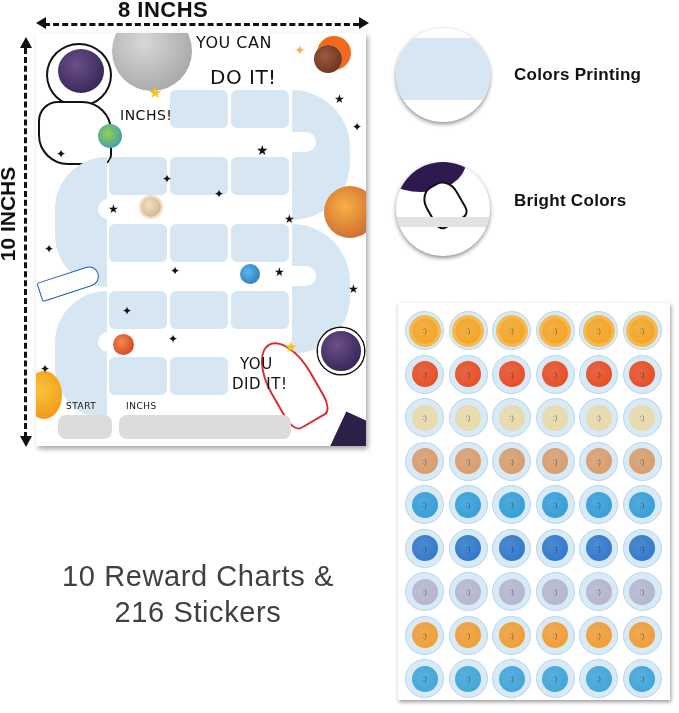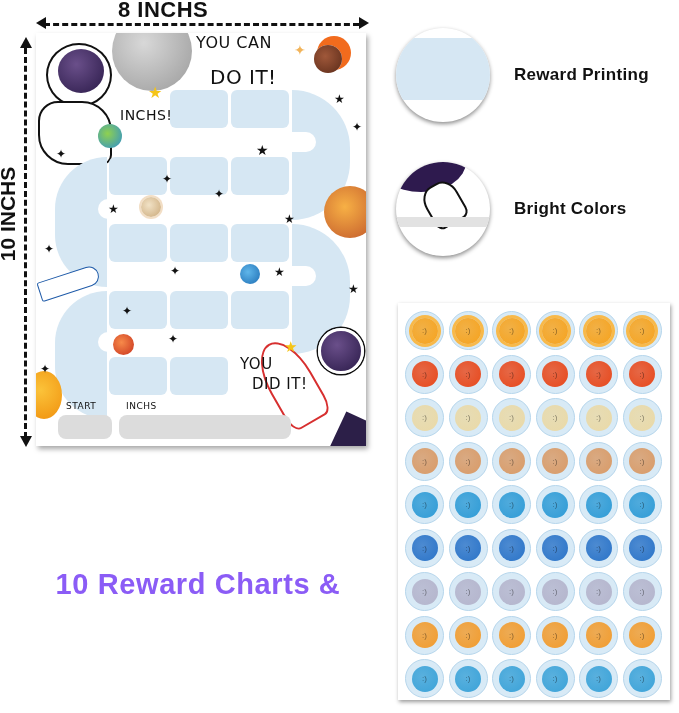--- a/index.html
+++ b/index.html
@@ -26,21 +26,21 @@
   .planet{position:absolute;border-radius:50%;}
   .field{position:absolute;background:#dcdcdc;border-radius:8px;}
   
   .feat-circle{width:94px;height:94px;border-radius:50%;box-shadow:0 2px 4px rgba(0,0,0,0.45);overflow:hidden;background:#fff;}
   .feat-label{font-size:17px;font-weight:bold;color:#111;letter-spacing:0.3px;}
   
   .sheet{left:398px;top:303px;width:272px;height:397px;background:#fff;box-shadow:1px 2px 4px rgba(0,0,0,0.4);}
   .grid{position:absolute;left:7px;top:8px;display:grid;grid-template-columns:repeat(6,43.5px);grid-auto-rows:43.5px;}
   .sticker{width:39px;height:39px;border-radius:50%;background:#d8eaf6;border:1px solid #b6d6ec;display:flex;align-items:center;justify-content:center;box-sizing:border-box;}
   .sticker .inner{width:26px;height:26px;border-radius:50%;display:flex;align-items:center;justify-content:center;font-size:8px;color:rgba(0,0,0,0.45);}
-  .headline{left:28px;top:558px;width:340px;text-align:center;font-size:29px;font-weight:bold;color:#8b5cf6;line-height:36px;letter-spacing:0.6px;margin-top:8px;}
+  .headline{left:28px;top:558px;width:340px;text-align:center;font-size:29px;font-weight:normal;color:#404040;line-height:36px;letter-spacing:0.6px;}
 </style>
 </head>
 <body>
 
 <div class="abs dim-top">8 INCHS</div>
 <div class="abs dash-h"></div>
 <div class="abs arrow-l"></div>
 <div class="abs arrow-r"></div>
 <div class="abs dash-v"></div>
 <div class="abs arrow-u"></div>
@@ -96,21 +96,21 @@
   <div class="planet" style="left:77px;top:301px;width:21px;height:21px;background:radial-gradient(circle at 40% 40%,#f78a4a,#c8321d);"></div>
   <div class="planet" style="left:-10px;top:338px;width:36px;height:48px;background:radial-gradient(circle at 40% 40%,#fbc33a,#f0900d);"></div>
 
   <div class="abs" style="left:2px;top:240px;width:60px;height:18px;background:#fff;border:1.5px solid #1e5aa8;border-radius:4px 18px 18px 4px;transform:rotate(-18deg);"></div>
   <div class="abs" style="left:232px;top:305px;width:42px;height:86px;background:#fff;border:2px solid #d72f2f;border-radius:50% 50% 20% 20%;transform:rotate(-30deg);"></div>
   <div class="planet" style="left:282px;top:295px;width:40px;height:40px;background:radial-gradient(circle at 40% 35%,#6a4f8a,#2a1a48);border:3px solid #fff;box-shadow:0 0 0 1.5px #111;"></div>
   <div class="star" style="left:248px;top:306px;color:#f5c518;font-size:15px;">★</div>
   <div class="abs" style="left:300px;top:385px;width:40px;height:40px;background:#2c1f48;transform:rotate(25deg);"></div>
 
   <div class="abs hand" style="left:204px;top:322px;font-size:15px;">YOU</div>
-  <div class="abs hand" style="left:196px;top:342px;font-size:15px;margin-left:20px;">DID IT!</div>
+  <div class="abs hand" style="left:196px;top:342px;font-size:15px;">DID IT!</div>
 
   <div class="star" style="left:220px;top:110px;font-size:14px;">★</div>
   <div class="star" style="left:298px;top:60px;">★</div>
   <div class="star" style="left:316px;top:88px;">✦</div>
   <div class="star" style="left:126px;top:140px;">✦</div>
   <div class="star" style="left:20px;top:115px;">✦</div>
   <div class="star" style="left:72px;top:170px;">★</div>
   <div class="star" style="left:178px;top:155px;">✦</div>
   <div class="star" style="left:248px;top:180px;">★</div>
   <div class="star" style="left:8px;top:210px;">✦</div>
@@ -123,31 +123,32 @@
 
   <div class="abs hand" style="left:30px;top:368px;font-size:9px;">START</div>
   <div class="abs hand" style="left:90px;top:368px;font-size:9px;">INCHS</div>
   <div class="field" style="left:22px;top:382px;width:54px;height:24px;"></div>
   <div class="field" style="left:83px;top:382px;width:172px;height:24px;"></div>
 </div>
 
 <div class="abs feat-circle" style="left:396px;top:28px;">
   <div style="position:absolute;left:0;top:10px;width:100%;height:62px;background:#d6e7f3;"></div>
 </div>
-<div class="abs feat-label" style="left:514px;top:65px;">Reward Printing</div>
+<div class="abs feat-label" style="left:514px;top:65px;">Colors Printing</div>
 
 <div class="abs feat-circle" style="left:396px;top:162px;">
   <div style="position:absolute;left:-20px;top:-30px;width:90px;height:60px;border-radius:50%;background:#2e1a4e;"></div>
   <div style="position:absolute;left:30px;top:20px;width:32px;height:40px;border:2px solid #111;border-radius:40% 40% 20% 20%;background:#fff;transform:rotate(-30deg);"></div>
   <div style="position:absolute;left:0;top:55px;width:100px;height:10px;background:#e2e2e2;"></div>
 </div>
-<div class="abs feat-label" style="left:514px;top:199px;">Bright Colors</div>
+<div class="abs feat-label" style="left:514px;top:191px;">Bright Colors</div>
 
 <div class="abs headline">
   <div>10 Reward Charts &amp;</div>
+  <div>216 Stickers</div>
 </div>
 
 <div class="abs sheet">
   <div class="grid" id="sticker-grid">
       <div class="sticker">
         <div class="inner" style="background: radial-gradient(circle at 40% 40%, rgba(247, 162, 27, 0.8), rgb(247, 162, 27)); box-shadow: rgb(248, 185, 74) 0px 0px 0px 3px;">:)</div>
       </div>
       <div class="sticker">
         <div class="inner" style="background: radial-gradient(circle at 40% 40%, rgba(247, 162, 27, 0.8), rgb(247, 162, 27)); box-shadow: rgb(248, 185, 74) 0px 0px 0px 3px;">:)</div>
       </div>

